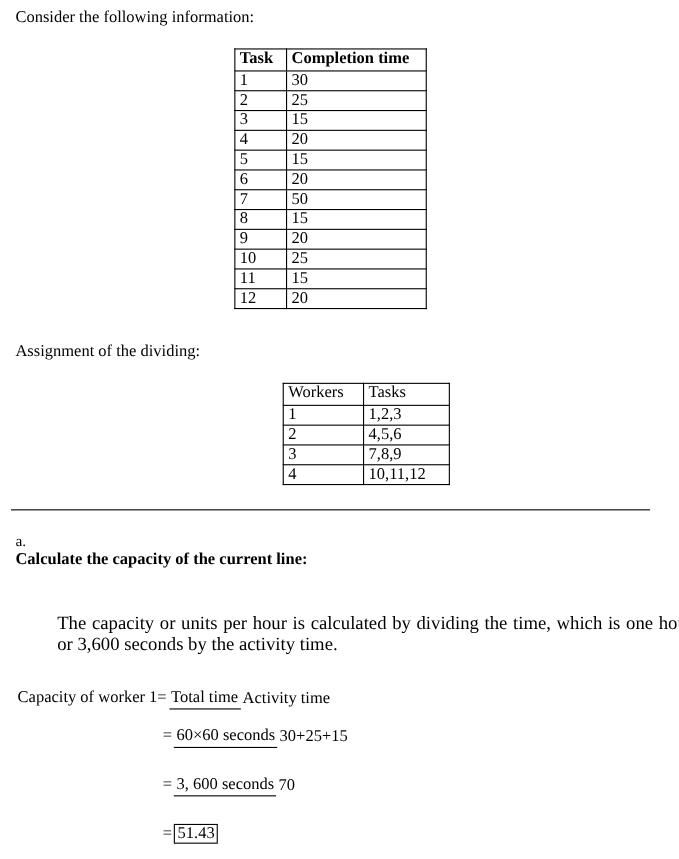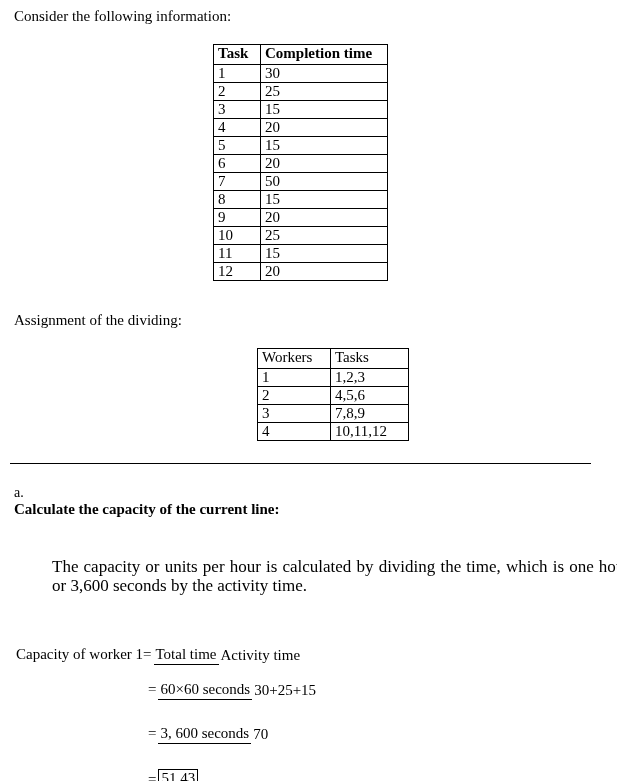--- a/index.html
+++ b/index.html
@@ -19,21 +19,21 @@
   #task-table .c1 { width: 38px; }
   #workers-table { left: 245px; top: 348px; width: 152px; margin-left: 12px; }
   #workers-table th { font-weight: normal; height: 19px; }
   #workers-table td { height: 17px; }
   #workers-table .c1 { width: 64px; }
   .assign { left: 14px; top: 312px; }
   .divider { left: 10px; top: 463px; width: 581px; height: 0; border-top: 1px solid #000; }
   .part { left: 14px; top: 485px; font-size: 14px; }
   .heading { left: 14px; top: 501px; font-weight: bold; font-size: 15px; }
   .para { left: 12px; top: 557px; width: 578px; font-size: 17px; line-height: 19px; text-align: justify; text-align-last: left; margin-left: 40px; }
-  .eq { font-size: 15px; margin-top: 20px; }
+  .eq { font-size: 15px; }
   .frac { display: inline-flex; flex-direction: row; align-items: center; vertical-align: middle; }
   .frac .num { padding: 0 2px; border-bottom: 1px solid #000; line-height: 20px; }
   .frac .den { padding: 0 2px; line-height: 20px; }
   .eq-lhs { left: 16px; top: 624px; }
   .eqrow { left: 148px; }
   .eq-sign { display: inline-block; vertical-align: middle; margin-right: 2px; }
   .boxed { border: 1px solid #000; padding: 0 2px; display: inline-block; line-height: 16px; }
 </style>
 </head>
 <body>

